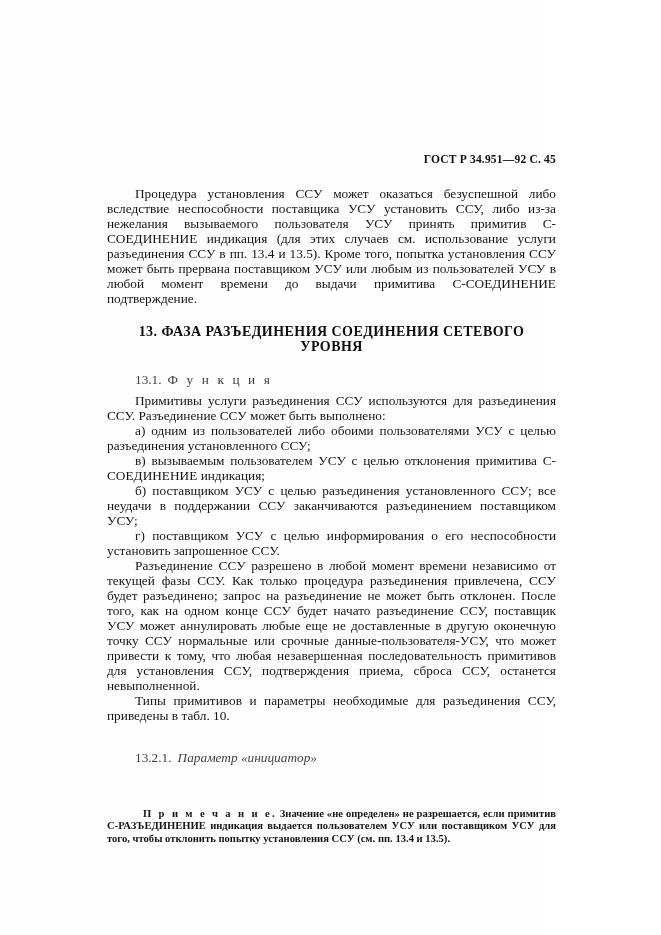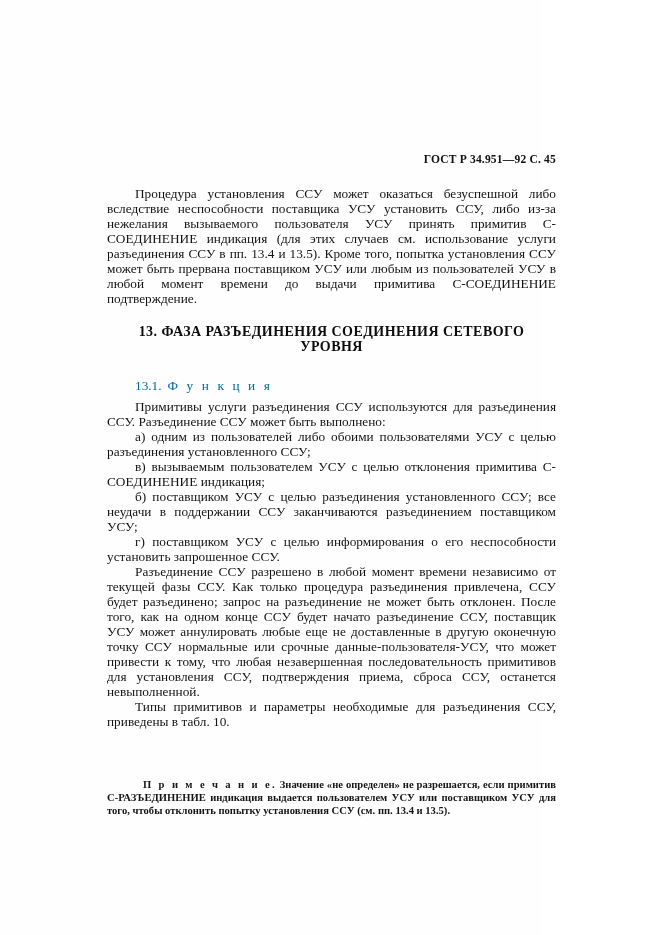--- a/index.html
+++ b/index.html
@@ -59,26 +59,26 @@
     margin: 18px 0 0 0;
     font-size: 14px;
     font-weight: bold;
     text-align: center;
     letter-spacing: 0.45px;
     line-height: 15px;
     color: #0d0d0d;
   }
 
   h3.subsection {
-    margin: 24px 0 0 0;
+    margin: 18px 0 0 0;
     font-size: 13.3px;
     font-weight: normal;
     line-height: 16.4px;
     text-indent: 28px;
-    color: #0369a1;
+    color: #404040;
   }
 
   h3.subsection .spaced {
     letter-spacing: 2.6px;
   }
 
   h3.subsection .num {
     letter-spacing: 0;
     padding-right: 6px;
   }
@@ -137,20 +137,23 @@
 
     <p class="body-text">г) поставщиком УСУ с целью информирования о его неспособности установить запрошенное ССУ.</p>
 
     <p class="body-text">Разъединение ССУ разрешено в любой момент времени независимо от текущей фазы ССУ. Как только процедура разъединения привлечена, ССУ будет разъединено; запрос на разъединение не может быть отклонен. После того, как на одном конце ССУ будет начато разъединение ССУ, поставщик УСУ может аннулировать любые еще не доставленные в другую оконечную точку ССУ нормальные или срочные данные-пользователя-УСУ, что может привести к тому, что любая незавершенная последовательность примитивов для установления ССУ, подтверждения приема, сброса ССУ, останется невыполненной.</p>
 
 
     <p class="body-text">Типы примитивов и параметры необходимые для разъединения ССУ, приведены в табл. 10.</p>
 
     <div class="gap-md"></div>
 
+    <h3 class="subsection italic-head">
+      <span class="num">13.2.1.</span><span class="ital">Параметр «инициатор»</span>
+    </h3>
 
     <div class="gap-sm"></div>
 
 
     <p class="note">
       <span class="note-label">П р и м е ч а н и е.</span><span class="note-strong"> Значение «не определен» не разрешается, если примитив С-РАЗЪЕДИНЕНИЕ индикация выдается пользователем УСУ или поставщиком УСУ для того, чтобы отклонить попытку установления ССУ (см. пп. 13.4 и 13.5).</span>
     </p>
 
   </div>
 </div>

